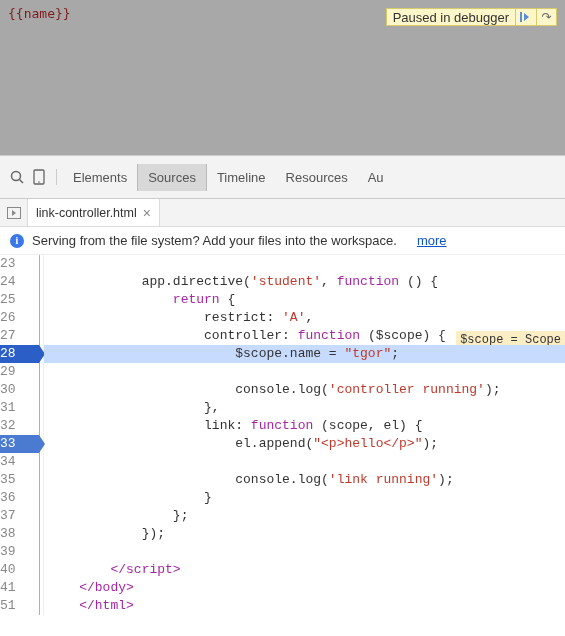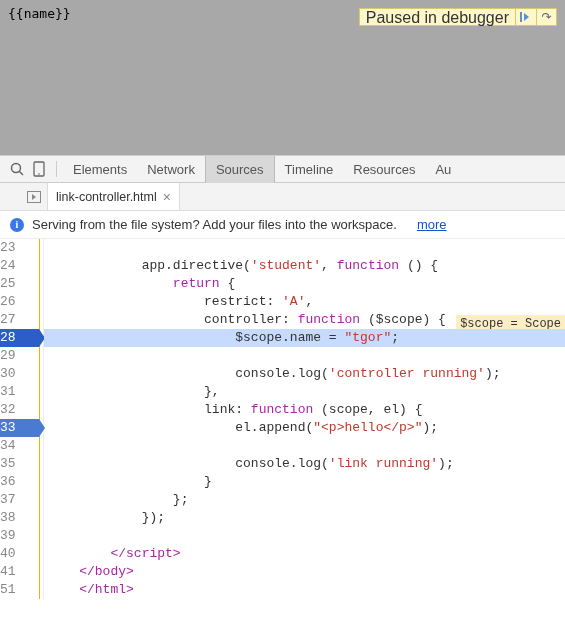--- a/index.html
+++ b/index.html
@@ -1,35 +1,35 @@
 <!DOCTYPE html>
 <html><head>
 <meta charset="utf-8">
 <style>
 * { margin: 0; padding: 0; box-sizing: border-box; }
 body { font-family: -apple-system, "Segoe UI", Arial, sans-serif; font-size: 13px; width: 565px; height: 636px; overflow: hidden; background: #fff; }
 .mono { font-family: Consolas, "Courier New", monospace; }
 
 .viewport { background: #a8a8a8; height: 155px; position: relative; }
-.viewport-text { position: absolute; top: 6px; left: 8px; font-size: 13px; color: #000000; font-family: Consolas, monospace; }
+.viewport-text { position: absolute; top: 6px; left: 8px; font-size: 13px; color: #7f1d1d; font-family: Consolas, monospace; }
 .debugger-badge { position: absolute; top: 8px; right: 8px; display: flex; align-items: stretch; background: #fdf7c9; border: 1px solid #d8c96a; height: 18px; }
-.debugger-badge .txt { padding: 1px 6px; font-size: 16px; color: #333; border-right: 1px solid #d8c96a; line-height: 15px; }
+.debugger-badge .txt { padding: 1px 6px; font-size: 13px; color: #333; border-right: 1px solid #d8c96a; line-height: 15px; }
 .debugger-badge .btn { width: 20px; display: flex; align-items: center; justify-content: center; cursor: pointer; }
 .debugger-badge .btn + .btn { border-left: 1px solid #d8c96a; }
 .play-icon { width: 0; height: 0; border-left: 5px solid #5a8fd6; border-top: 4px solid transparent; border-bottom: 4px solid transparent; position: relative; }
 .play-icon::after { content: ""; position: absolute; left: -9px; top: -5px; width: 2px; height: 10px; background: #5a8fd6; }
 .step-icon { font-size: 12px; color: #666; }
 
-.toolbar { height: 28px; border-top: 1px solid #ccc; border-bottom: 1px solid #ccc; display: flex; align-items: center; padding: 0 6px; background: #f3f3f3; }
+.toolbar { height: 44px; border-top: 1px solid #ccc; border-bottom: 1px solid #ccc; display: flex; align-items: center; padding: 0 6px; background: #f3f3f3; }
 .toolbar .tool-icon { width: 22px; display: flex; justify-content: center; align-items: center; color: #666; cursor: pointer; }
 .toolbar .divider { width: 1px; height: 16px; background: #ccc; margin: 0 6px; }
 .toolbar .tab { padding: 6px 10px; color: #555; cursor: pointer; font-size: 13px; }
 .toolbar .tab.active { background: #d8d8d8; border-left: 1px solid #bbb; border-right: 1px solid #bbb; }
 
-.filebar { height: 28px; border-bottom: 1px solid #dcdcdc; display: flex; align-items: center; background: #f3f3f3; padding-left: 20px; }
+.filebar { height: 28px; border-bottom: 1px solid #dcdcdc; display: flex; align-items: center; background: #f3f3f3; }
 .filebar .pane-btn { width: 28px; height: 100%; display: flex; align-items: center; justify-content: center; border-right: 1px solid #dcdcdc; color: #777; cursor: pointer; }
 .file-tab { display: flex; align-items: center; padding: 0 8px; height: 100%; background: #fff; border-right: 1px solid #dcdcdc; }
 .file-tab .name { font-size: 12.5px; color: #333; }
 .file-tab .close { margin-left: 6px; font-size: 14px; color: #888; cursor: pointer; }
 
 .info-bar { padding: 6px 10px; border-bottom: 1px solid #eee; font-size: 13px; color: #333; display: flex; align-items: center; }
 .info-bar .info-icon { width: 14px; height: 14px; border-radius: 50%; background: #3b78e7; color: #fff; font-size: 10px; font-weight: bold; display: flex; align-items: center; justify-content: center; margin-right: 8px; font-family: Georgia, serif; }
 .info-bar a { color: #1155cc; text-decoration: underline; cursor: pointer; margin-left: 20px; }
 
 .editor { display: flex; font-size: 13px; line-height: 18px; }
@@ -76,21 +76,20 @@
   </div>
   <div class="tool-icon">
     <svg width="12" height="16" viewBox="0 0 12 16">
         <rect x="1" y="1" width="10" height="14" rx="1" stroke="#666" stroke-width="1.3" fill="none"></rect>
         <circle cx="6" cy="13" r="0.8" fill="#666"></circle>
       </svg>
   </div>
   <div class="divider"></div>
   <div id="toolbar-tabs" style="display: flex;">
       <div class="tab">Elements</div>
-      <div class="tab">Network</div>
       <div class="tab active">Sources</div>
       <div class="tab">Timeline</div>
       <div class="tab">Resources</div>
       <div class="tab">Au</div>
     </div>
 </div>
 
 <div class="filebar">
   <div class="pane-btn">
     <svg width="14" height="12" viewBox="0 0 14 12">

